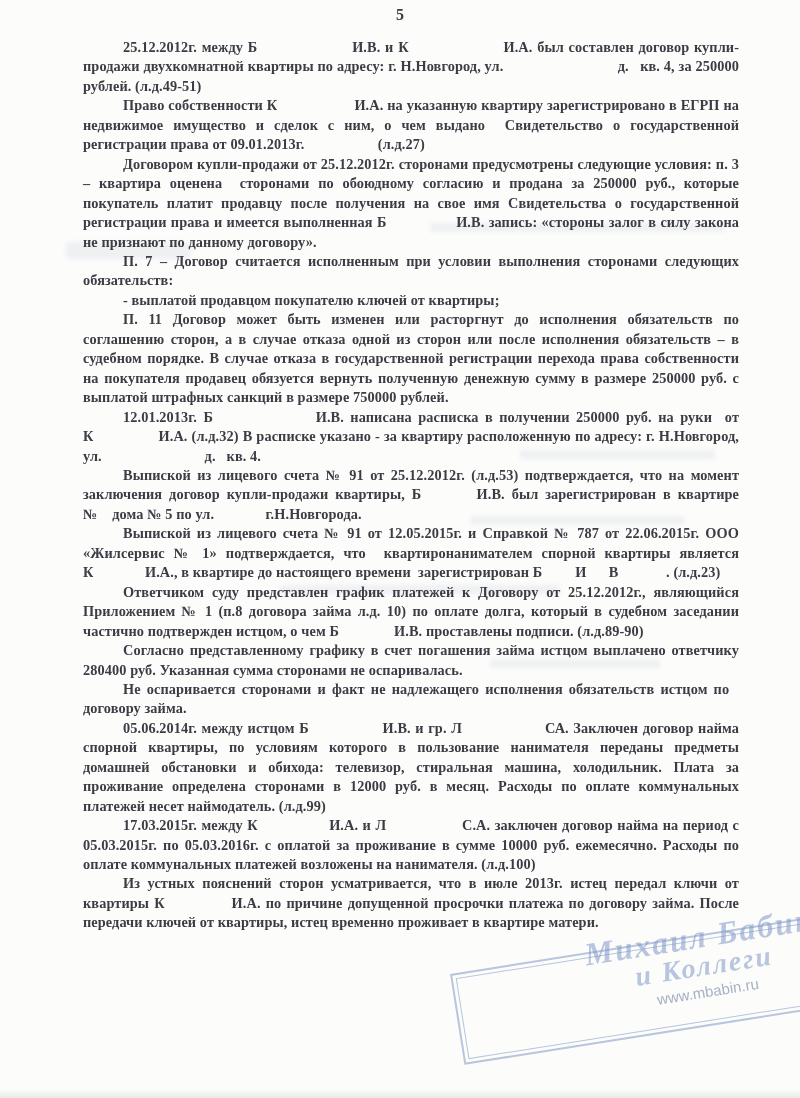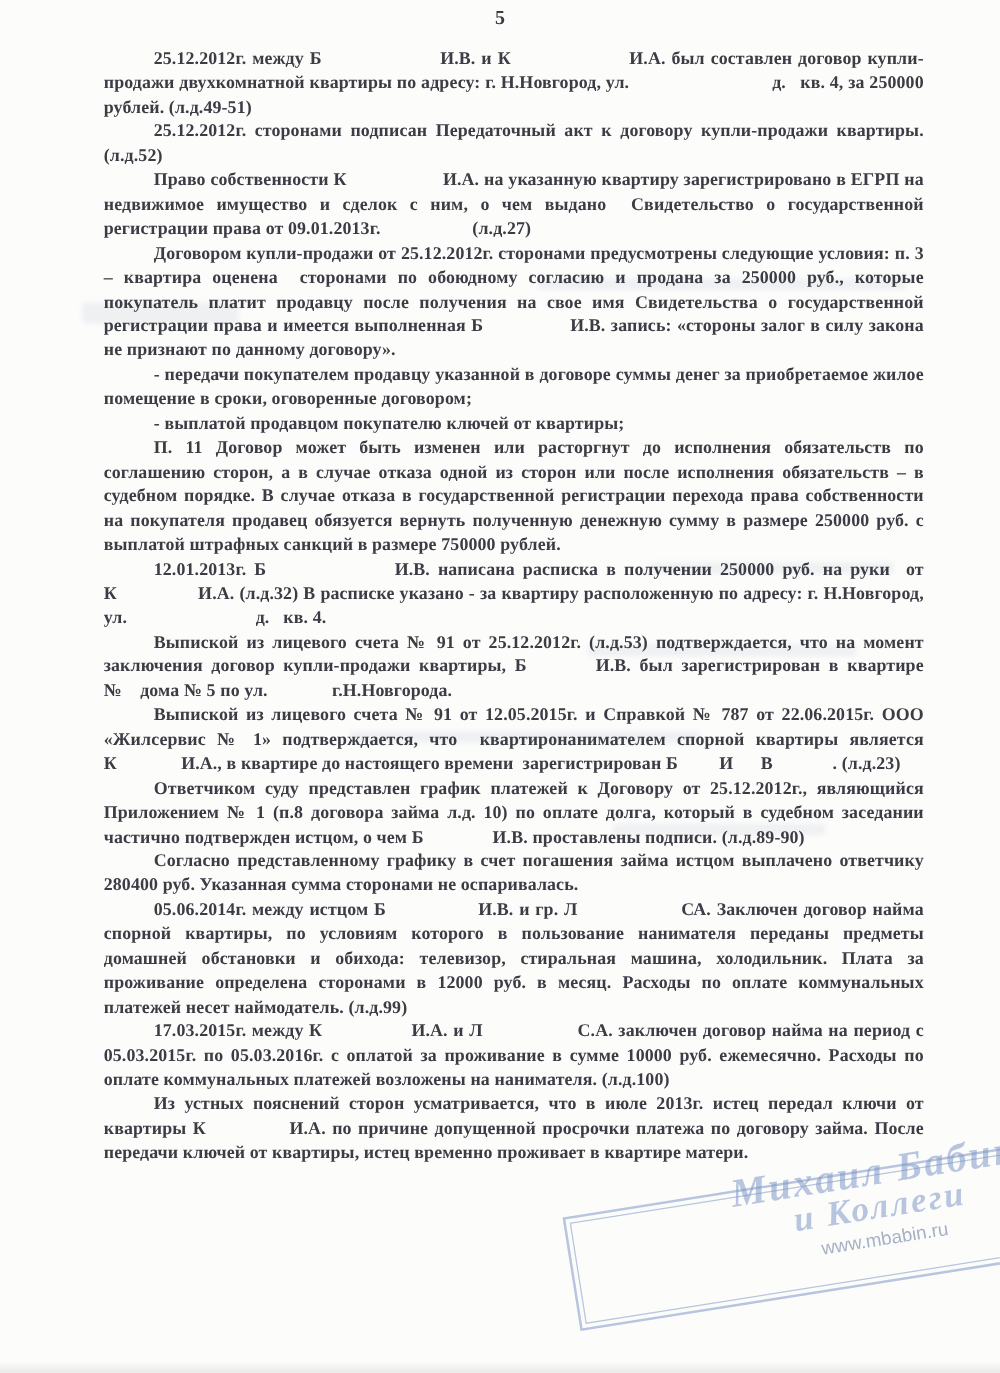--- a/index.html
+++ b/index.html
@@ -117,31 +117,31 @@
 
   <div class="ghost g1"></div>
   <div class="ghost g2"></div>
   <div class="ghost g3"></div>
   <div class="ghost g4"></div>
   <div class="ghost g5"></div>
   <div class="ghost g6"></div>
 
   <div class="content">
     <p>25.12.2012г. между Б&nbsp;&nbsp;&nbsp;&nbsp;&nbsp;&nbsp;&nbsp;&nbsp;&nbsp;&nbsp;&nbsp;&nbsp;&nbsp;&nbsp;&nbsp;&nbsp;&nbsp;&nbsp;&nbsp;&nbsp;И.В. и К&nbsp;&nbsp;&nbsp;&nbsp;&nbsp;&nbsp;&nbsp;&nbsp;&nbsp;&nbsp;&nbsp;&nbsp;&nbsp;&nbsp;&nbsp;&nbsp;&nbsp;&nbsp;&nbsp;&nbsp;И.А. был составлен договор купли-продажи двухкомнатной квартиры по адресу: г. Н.Новгород, ул.&nbsp;&nbsp;&nbsp;&nbsp;&nbsp;&nbsp;&nbsp;&nbsp;&nbsp;&nbsp;&nbsp;&nbsp;&nbsp;&nbsp;&nbsp;&nbsp;&nbsp;&nbsp;&nbsp;&nbsp;&nbsp;&nbsp;&nbsp;&nbsp;&nbsp;&nbsp;&nbsp;&nbsp;&nbsp;&nbsp;д.&nbsp;&nbsp;&nbsp;кв. 4, за 250000 рублей. (л.д.49-51)</p>
-    <p>25.12.2012г. сторонами подписан Передаточный акт к договору купли-продажи квартиры. (л.д.52)</p>
     <p>Право собственности К&nbsp;&nbsp;&nbsp;&nbsp;&nbsp;&nbsp;&nbsp;&nbsp;&nbsp;&nbsp;&nbsp;&nbsp;&nbsp;&nbsp;&nbsp;&nbsp;&nbsp;&nbsp;&nbsp;&nbsp;И.А. на указанную квартиру зарегистрировано в ЕГРП на недвижимое имущество и сделок с ним, о чем выдано&nbsp; Свидетельство о государственной регистрации права от 09.01.2013г.&nbsp;&nbsp;&nbsp;&nbsp;&nbsp;&nbsp;&nbsp;&nbsp;&nbsp;&nbsp;&nbsp;&nbsp;&nbsp;&nbsp;&nbsp;&nbsp;&nbsp;&nbsp;&nbsp;&nbsp;(л.д.27)</p>
     <p>Договором купли-продажи от 25.12.2012г. сторонами предусмотрены следующие условия: п. 3 – квартира оценена&nbsp; сторонами по обоюдному согласию и продана за 250000 руб., которые покупатель платит продавцу после получения на свое имя Свидетельства о государственной регистрации права и имеется выполненная Б&nbsp;&nbsp;&nbsp;&nbsp;&nbsp;&nbsp;&nbsp;&nbsp;&nbsp;&nbsp;&nbsp;&nbsp;&nbsp;&nbsp;&nbsp;&nbsp;И.В. запись: «стороны залог в силу закона не признают по данному договору».</p>
-    <p>- передачи покупателем продавцу указанной в договоре суммы денег за приобретаемое жилое помещение в сроки, оговоренные договором;</p>
+    <p>П. 7 – Договор считается исполненным при условии выполнения сторонами следующих обязательств:</p>
     <p>- выплатой продавцом покупателю ключей от квартиры;</p>
     <p>П. 11 Договор может быть изменен или расторгнут до исполнения обязательств по соглашению сторон, а в случае отказа одной из сторон или после исполнения обязательств – в судебном порядке. В случае отказа в государственной регистрации перехода права собственности на покупателя продавец обязуется вернуть полученную денежную сумму в размере 250000 руб. с выплатой штрафных санкций в размере 750000 рублей.</p>
     <p>12.01.2013г. Б&nbsp;&nbsp;&nbsp;&nbsp;&nbsp;&nbsp;&nbsp;&nbsp;&nbsp;&nbsp;&nbsp;&nbsp;&nbsp;&nbsp;&nbsp;&nbsp;И.В. написана расписка в получении 250000 руб. на руки&nbsp; от К&nbsp;&nbsp;&nbsp;&nbsp;&nbsp;&nbsp;&nbsp;&nbsp;&nbsp;&nbsp;&nbsp;&nbsp;&nbsp;&nbsp;&nbsp;&nbsp;И.А. (л.д.32) В расписке указано - за квартиру расположенную по адресу: г. Н.Новгород, ул.&nbsp;&nbsp;&nbsp;&nbsp;&nbsp;&nbsp;&nbsp;&nbsp;&nbsp;&nbsp;&nbsp;&nbsp;&nbsp;&nbsp;&nbsp;&nbsp;&nbsp;&nbsp;&nbsp;&nbsp;&nbsp;&nbsp;&nbsp;&nbsp;&nbsp;&nbsp;&nbsp;&nbsp;д.&nbsp;&nbsp;&nbsp;кв. 4.</p>
     <p>Выпиской из лицевого счета № 91 от 25.12.2012г. (л.д.53) подтверждается, что на момент заключения договор купли-продажи квартиры, Б&nbsp;&nbsp;&nbsp;&nbsp;&nbsp;&nbsp;&nbsp;&nbsp;И.В. был зарегистрирован в квартире №&nbsp;&nbsp;&nbsp;&nbsp;дома № 5 по ул.&nbsp;&nbsp;&nbsp;&nbsp;&nbsp;&nbsp;&nbsp;&nbsp;&nbsp;&nbsp;&nbsp;&nbsp;&nbsp;&nbsp;г.Н.Новгорода.</p>
     <p>Выпиской из лицевого счета № 91 от 12.05.2015г. и Справкой № 787 от 22.06.2015г. ООО «Жилсервис № 1» подтверждается, что&nbsp; квартиронанимателем спорной квартиры является К&nbsp;&nbsp;&nbsp;&nbsp;&nbsp;&nbsp;&nbsp;&nbsp;&nbsp;&nbsp;&nbsp;&nbsp;&nbsp;&nbsp;И.А., в квартире до настоящего времени&nbsp; зарегистрирован Б&nbsp;&nbsp;&nbsp;&nbsp;&nbsp;&nbsp;&nbsp;&nbsp;&nbsp;И&nbsp;&nbsp;&nbsp;&nbsp;&nbsp;&nbsp;В&nbsp;&nbsp;&nbsp;&nbsp;&nbsp;&nbsp;&nbsp;&nbsp;&nbsp;&nbsp;&nbsp;&nbsp;&nbsp;. (л.д.23)</p>
     <p>Ответчиком суду представлен график платежей к Договору от 25.12.2012г., являющийся Приложением № 1 (п.8 договора займа л.д. 10) по оплате долга, который в судебном заседании частично подтвержден истцом, о чем Б&nbsp;&nbsp;&nbsp;&nbsp;&nbsp;&nbsp;&nbsp;&nbsp;&nbsp;&nbsp;&nbsp;&nbsp;&nbsp;&nbsp;&nbsp;И.В. проставлены подписи. (л.д.89-90)</p>
     <p>Согласно представленному графику в счет погашения займа истцом выплачено ответчику 280400 руб. Указанная сумма сторонами не оспаривалась.</p>
+    <p>Не оспаривается сторонами и факт не надлежащего исполнения обязательств истцом по&nbsp;&nbsp; договору займа.</p>
     <p>05.06.2014г. между истцом Б&nbsp;&nbsp;&nbsp;&nbsp;&nbsp;&nbsp;&nbsp;&nbsp;&nbsp;&nbsp;&nbsp;&nbsp;&nbsp;&nbsp;&nbsp;&nbsp;И.В. и гр. Л&nbsp;&nbsp;&nbsp;&nbsp;&nbsp;&nbsp;&nbsp;&nbsp;&nbsp;&nbsp;&nbsp;&nbsp;&nbsp;&nbsp;&nbsp;&nbsp;&nbsp;&nbsp;СА. Заключен договор найма спорной квартиры, по условиям которого в пользование нанимателя переданы предметы домашней обстановки и обихода: телевизор, стиральная машина, холодильник. Плата за проживание определена сторонами в 12000 руб. в месяц. Расходы по оплате коммунальных платежей несет наймодатель. (л.д.99)</p>
     <p>17.03.2015г. между К&nbsp;&nbsp;&nbsp;&nbsp;&nbsp;&nbsp;&nbsp;&nbsp;&nbsp;&nbsp;&nbsp;&nbsp;&nbsp;&nbsp;&nbsp;&nbsp;И.А. и Л&nbsp;&nbsp;&nbsp;&nbsp;&nbsp;&nbsp;&nbsp;&nbsp;&nbsp;&nbsp;&nbsp;&nbsp;&nbsp;&nbsp;&nbsp;&nbsp;&nbsp;С.А. заключен договор найма на период с 05.03.2015г. по 05.03.2016г. с оплатой за проживание в сумме 10000 руб. ежемесячно. Расходы по оплате коммунальных платежей возложены на нанимателя. (л.д.100)</p>
     <p>Из устных пояснений сторон усматривается, что в июле 2013г. истец передал ключи от квартиры К&nbsp;&nbsp;&nbsp;&nbsp;&nbsp;&nbsp;&nbsp;&nbsp;&nbsp;&nbsp;&nbsp;&nbsp;&nbsp;И.А. по причине допущенной просрочки платежа по договору займа. После передачи ключей от квартиры, истец временно проживает в квартире матери.</p>
 
   </div>
 
   <div class="stamp">
     <div class="stamp-inner-border"></div>
     <div class="stamp-content">
       <div class="stamp-name1">Михаил Бабин</div>

